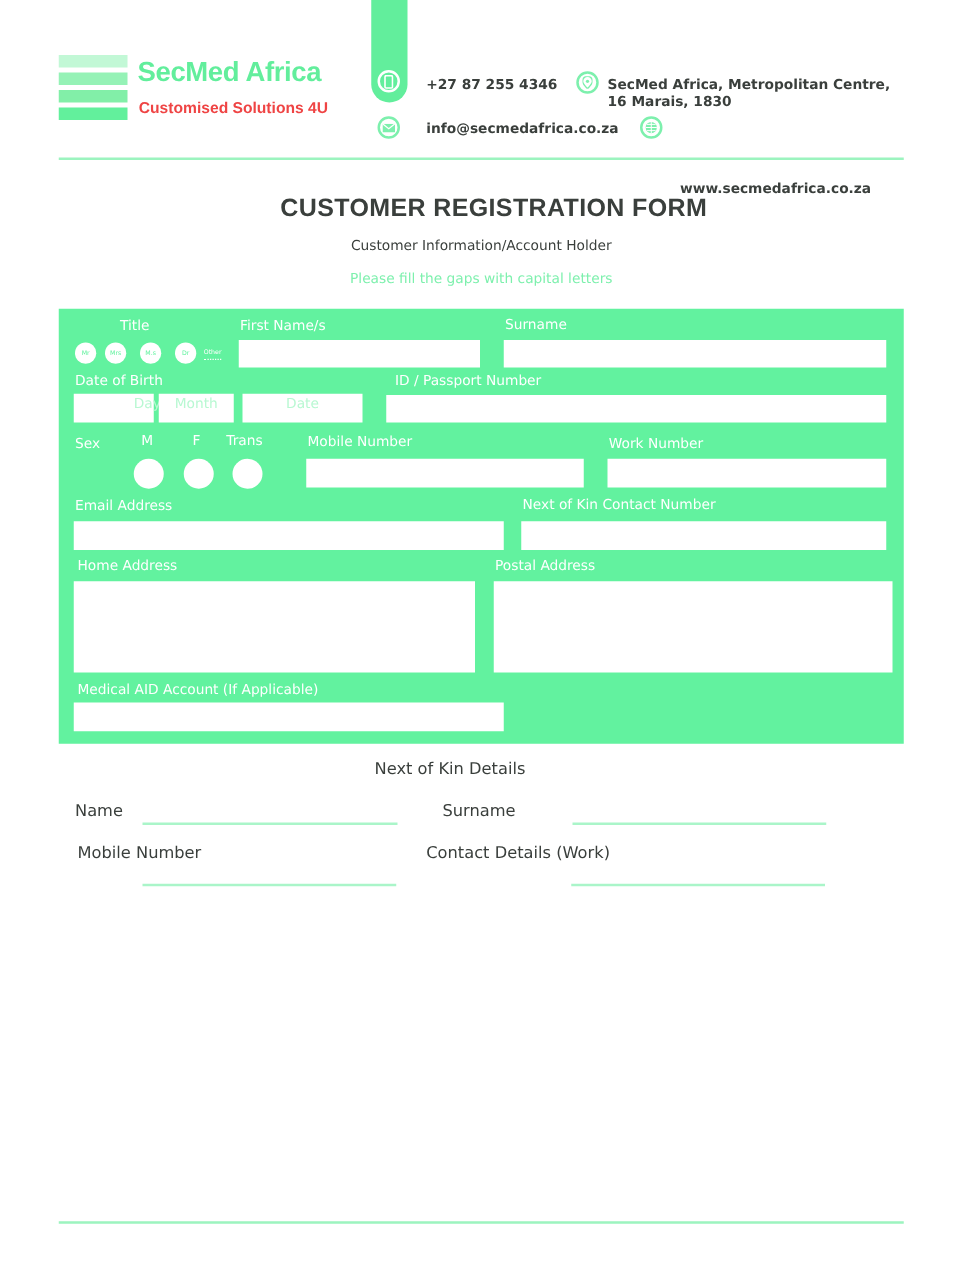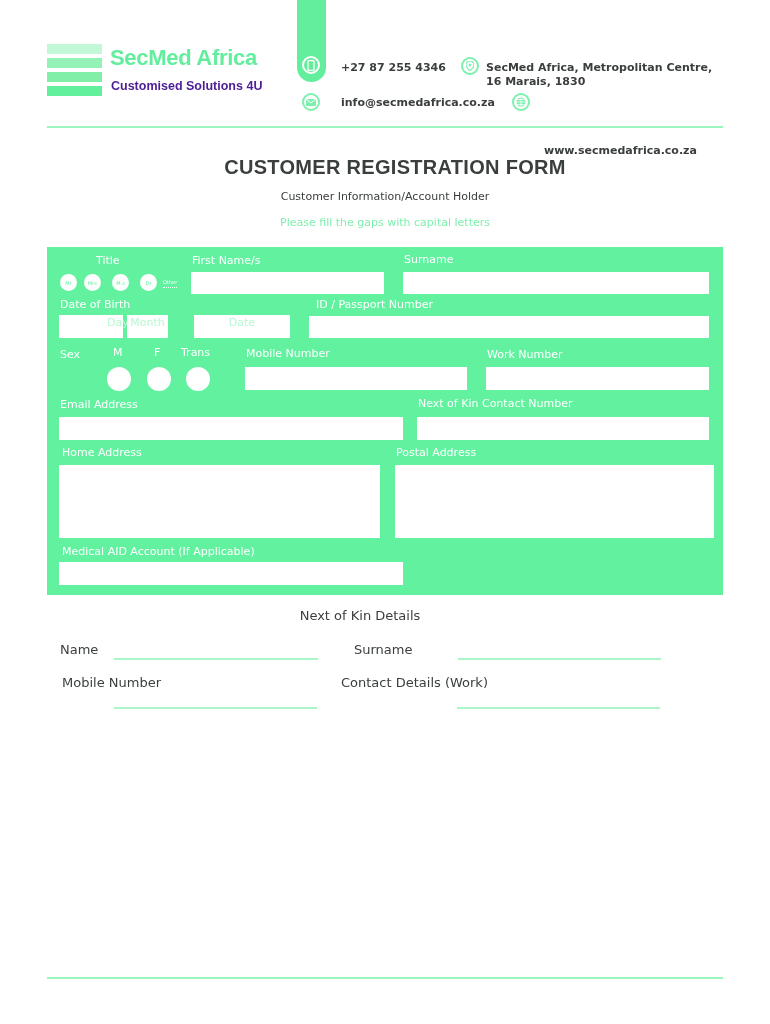--- a/index.html
+++ b/index.html
@@ -8,21 +8,21 @@
   .abs { position: absolute; }
 
   
   .logo-stripes { left: 47px; top: 44px; width: 55px; }
   .stripe { height: 10px; margin-bottom: 4px; }
   .s1 { background: #c2f8d6; }
   .s2 { background: #95f2b6; }
   .s3 { background: #82efa8; }
   .s4 { background: #62f09c; }
   .brand-name { left: 110px; top: 45px; font-family: "Liberation Sans", sans-serif; font-weight: bold; font-size: 22px; color: #62ee9c; letter-spacing: -0.3px; }
-  .brand-tag { left: 111px; top: 79px; font-family: "Liberation Sans", sans-serif; font-weight: bold; font-size: 12.5px; color: #4c1d95; }
+  .brand-tag { left: 111px; top: 79px; font-family: "Liberation Sans", sans-serif; font-weight: bold; font-size: 12.5px; color: #ef4444; }
 
   .green-tab { left: 297px; top: 0; width: 29px; height: 82px; background: #62ee9c; border-radius: 0 0 15px 15px; }
   .icon-circle { width: 18px; height: 18px; border-radius: 50%; border: 2px solid #ffffff; display: flex; align-items: center; justify-content: center; }
   .icon-circle.light { border-color: #7df0ad; }
   .phone-ic { left: 302px; top: 56px; }
   .mail-ic { left: 302px; top: 93px; }
   .pin-ic { left: 461px; top: 57px; }
   .globe-ic { left: 512px; top: 93px; }
 
   .contact { font-weight: bold; font-size: 11px; color: #3a3f3c; }
@@ -115,21 +115,21 @@
 <div class="abs other" style="left:163px;top:279px;">Other</div>
 
 <div class="abs lbl" style="left:192px;top:254px;">First Name/s</div>
 <div class="abs box" style="left:191px;top:272px;width:193px;height:22px;"></div>
 
 <div class="abs lbl" style="left:404px;top:253px;">Surname</div>
 <div class="abs box" style="left:403px;top:272px;width:306px;height:22px;"></div>
 
 <div class="abs lbl" style="left:60px;top:298px;">Date of Birth</div>
 <div class="abs box dob-ph" style="left:59px;top:315px;width:64px;height:23px;padding-left:48px;">Day</div>
-<div class="abs box dob-ph" style="left:127px;top:315px;width:41px;height:23px;">Month</div>
+<div class="abs box dob-ph" style="left:127px;top:315px;width:60px;height:23px;">Month</div>
 <div class="abs box dob-ph" style="left:194px;top:315px;width:96px;height:23px;">Date</div>
 
 <div class="abs lbl" style="left:316px;top:298px;">ID / Passport Number</div>
 <div class="abs box" style="left:309px;top:316px;width:400px;height:22px;"></div>
 
 <div class="abs lbl" style="left:60px;top:348px;">Sex</div>
 <div class="abs lbl" style="left:113px;top:346px;">M</div>
 <div class="abs lbl" style="left:154px;top:346px;">F</div>
 <div class="abs lbl" style="left:181px;top:346px;">Trans</div>
 <div class="abs radio" style="left:107px;top:367px;"></div>

